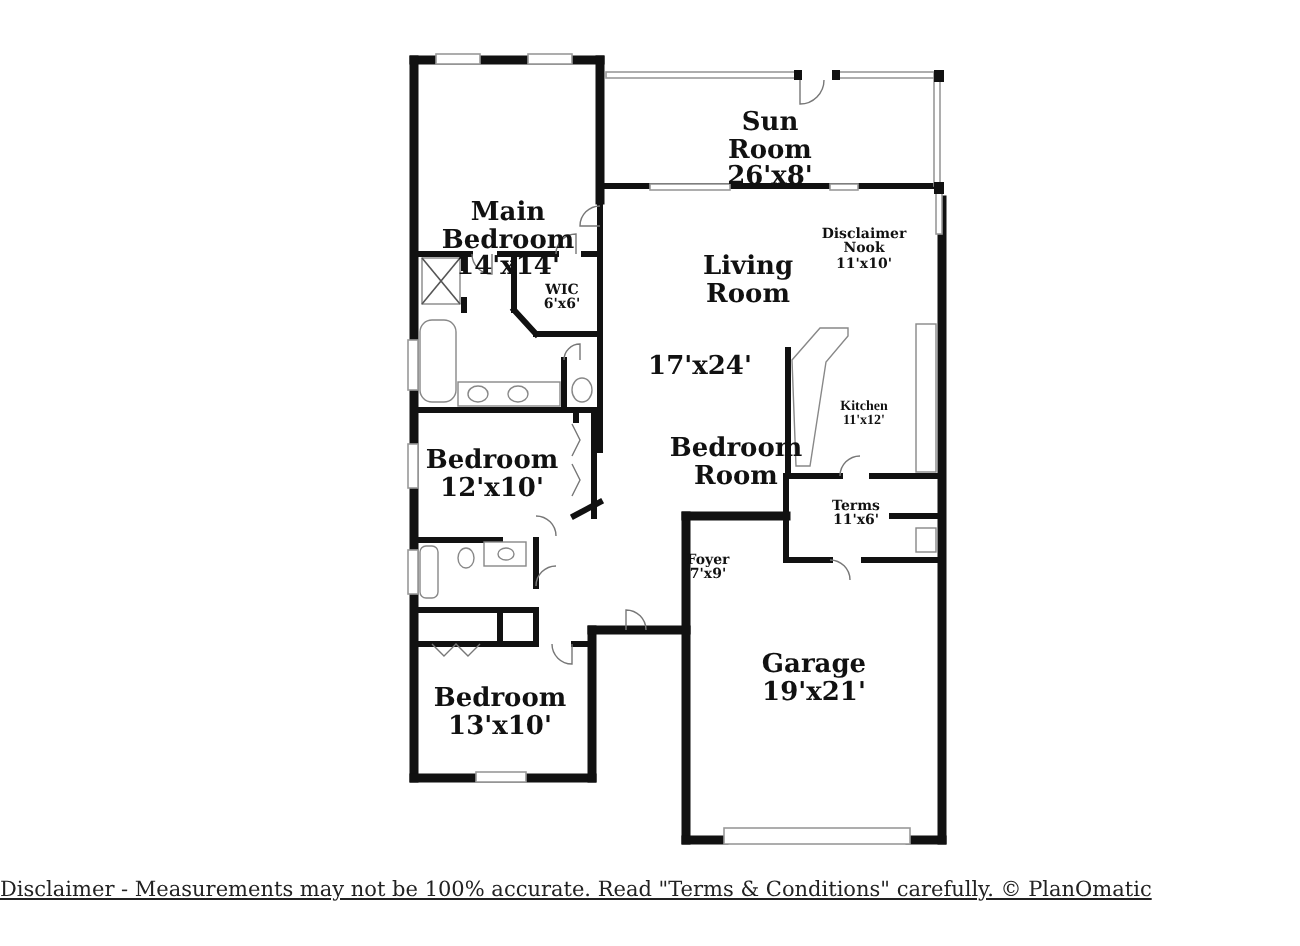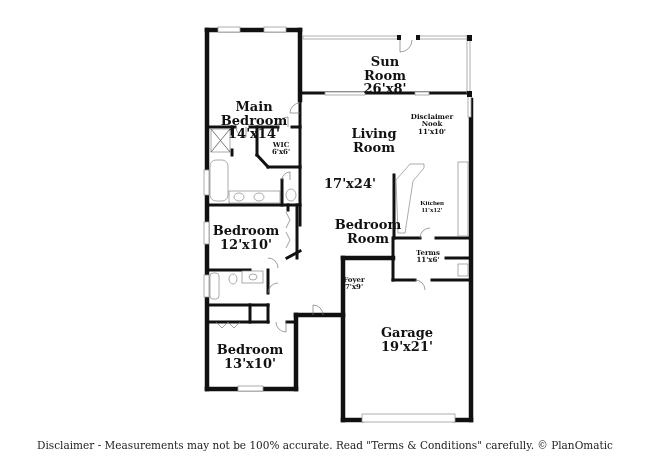--- a/index.html
+++ b/index.html
@@ -9,21 +9,21 @@
   .iwall { stroke: #111; stroke-width: 3; fill: none; stroke-linecap: square; }
   .thin { stroke: #555; stroke-width: 0.8; fill: none; }
   .win { fill: #fff; stroke: #999; stroke-width: 0.8; }
   .door { fill: none; stroke: #777; stroke-width: 0.7; }
   .fixture { fill: #fff; stroke: #888; stroke-width: 0.7; }
   .lbl { position: absolute; text-align: center; font-weight: bold; color: #111; line-height: 1.05; transform: translateX(-50%); white-space: nowrap; }
   .lbl .n { display: block; }
   .lbl .d { display: block; font-weight: bold; }
   .sz8 { font-size: 13px; }
   .sz7 { font-size: 7px; }
-  .disclaimer { position: absolute; left: 0; width: 650px; top: 439px; text-align: center; font-size: 10.5px; color: #222; font-family: "DejaVu Serif", "Liberation Serif", serif; }
+  .disclaimer { position: absolute; left: 0; width: 650px; top: 439px; text-align: left; font-size: 10.5px; color: #222; font-family: "DejaVu Serif", "Liberation Serif", serif; text-decoration: underline; }
 </style>
 </head>
 <body>
 
 <svg id="plan" viewBox="0 0 650 473" xmlns="http://www.w3.org/2000/svg">
 
   <g>
 
     <line class="wall" x1="207" y1="30" x2="300" y2="30"></line>
 

